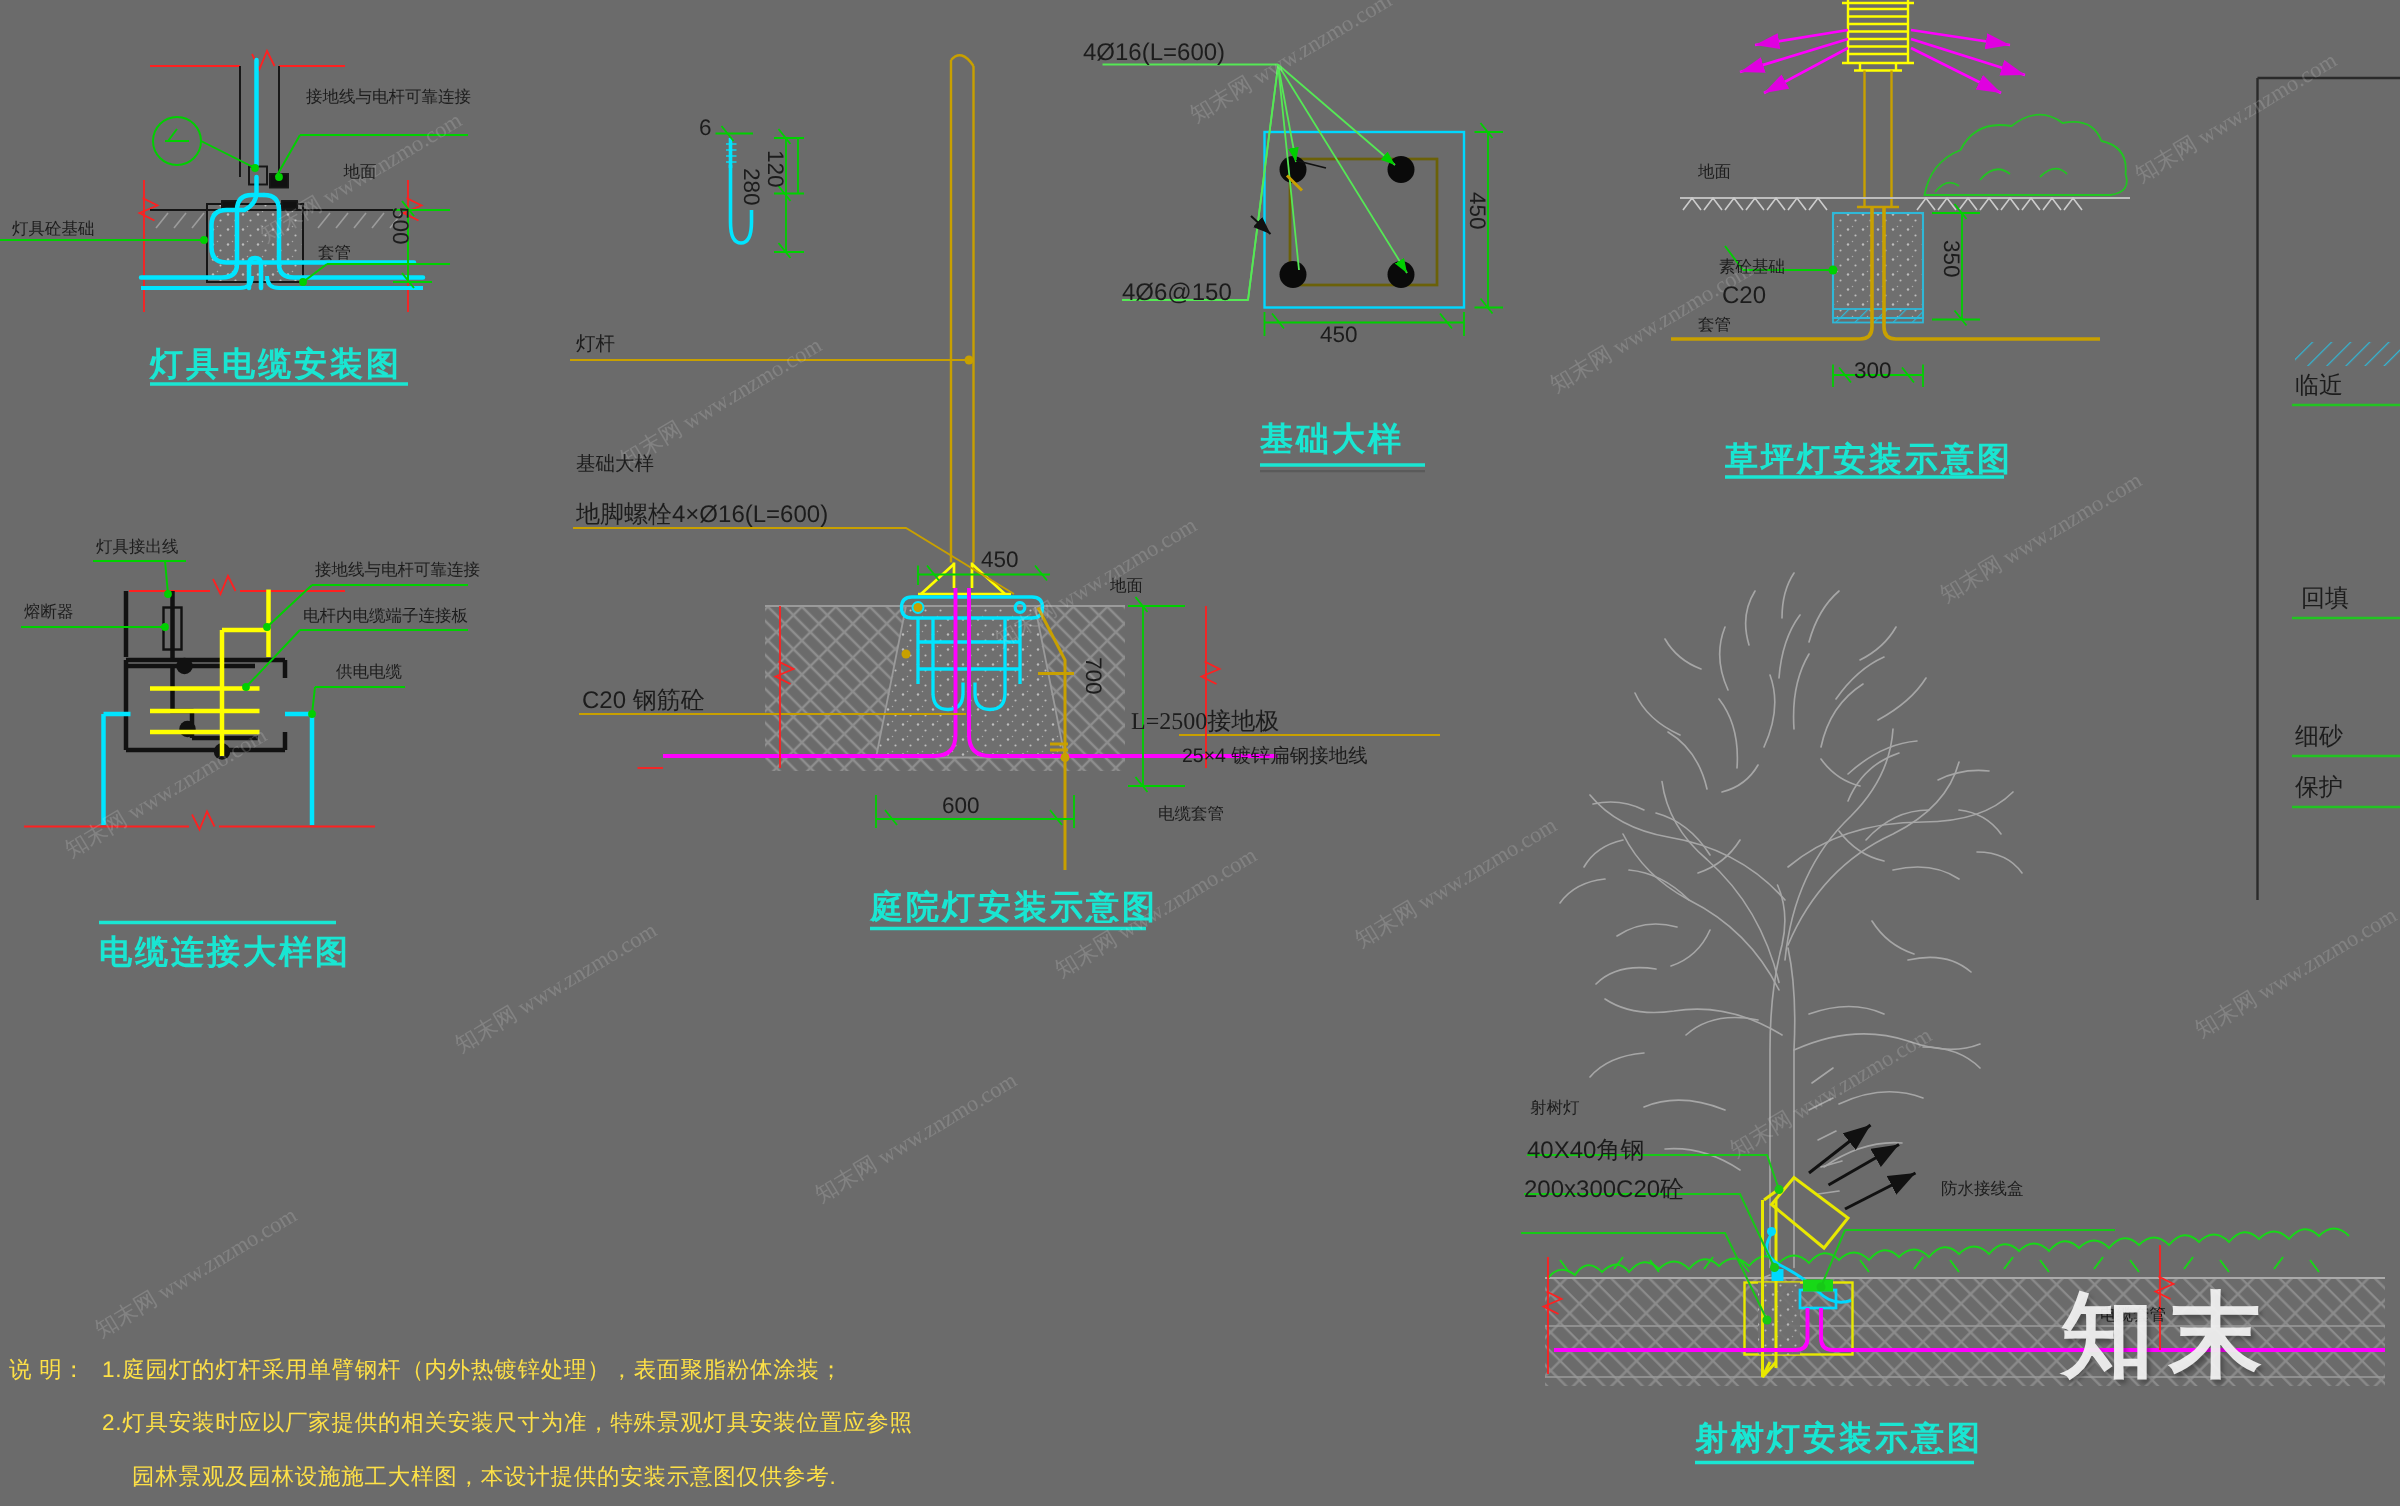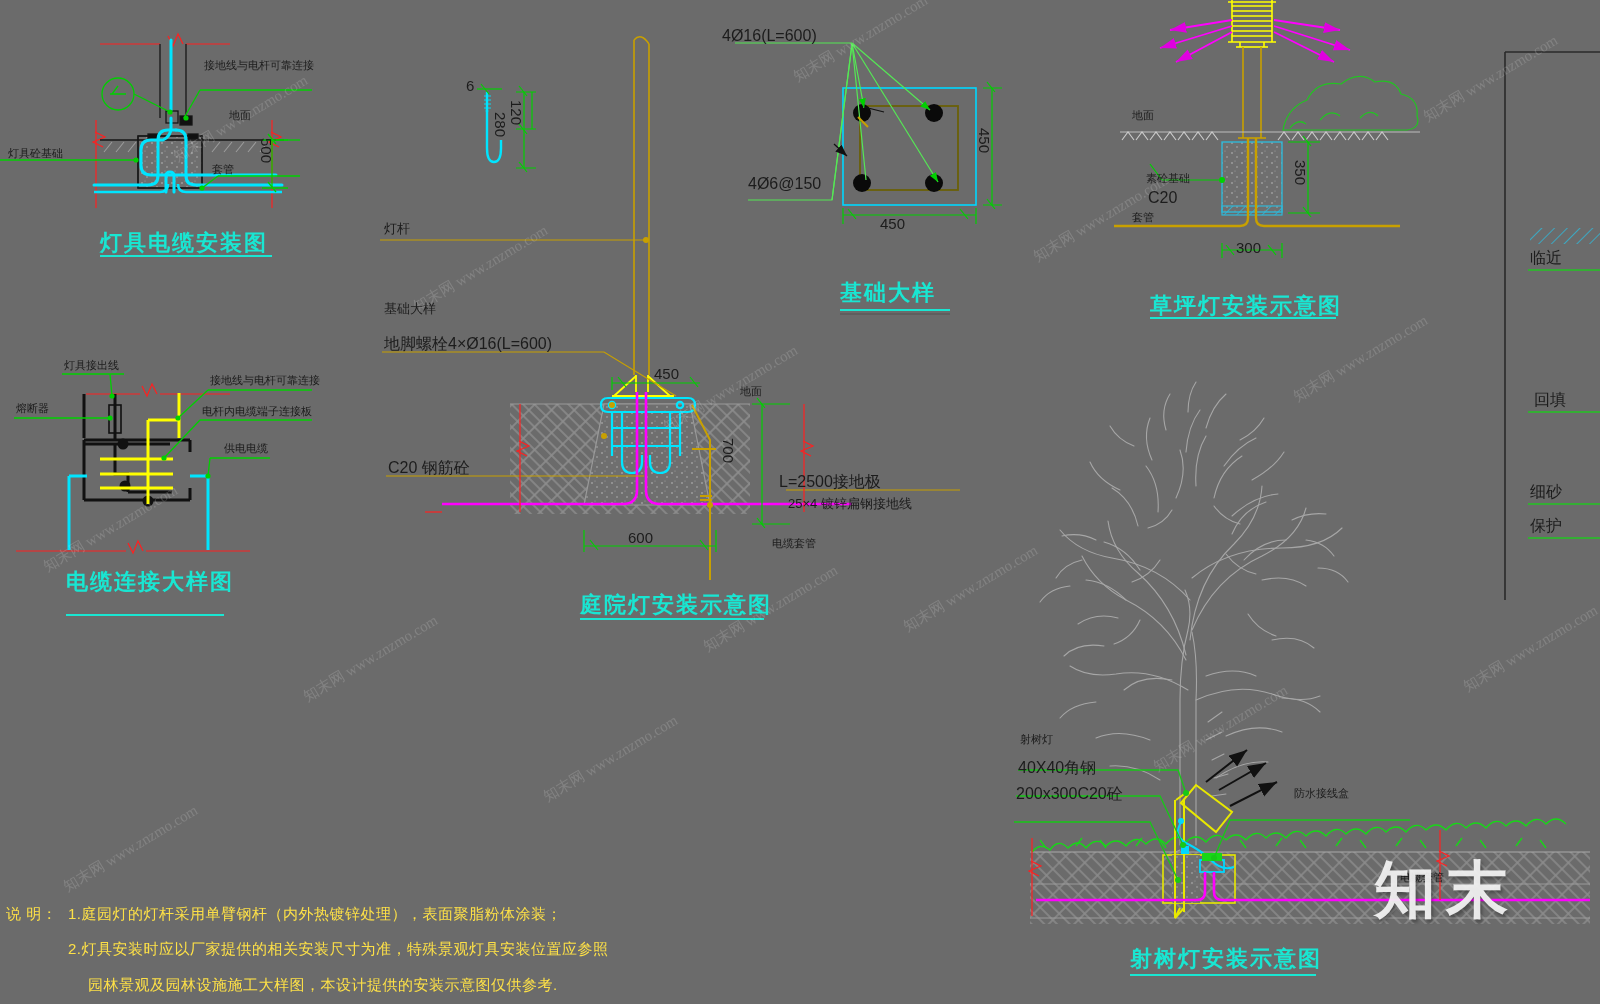--- a/index.html
+++ b/index.html
@@ -528,40 +528,40 @@
 <div class="txt lbl-s t-dark" style="left:8px;top:148px;">灯具砼基础</div>
 <div class="txt lbl-s t-dark" style="left:212px;top:164px;">套管</div>
 <div class="txt dim" style="left:274px;top:138px;transform:rotate(90deg);transform-origin:left top;">500</div>
 <div class="txt title t-cyan" style="left:100px;top:232px;">灯具电缆安装图</div>
 
 <div class="txt lbl-s t-dark" style="left:64px;top:360px;">灯具接出线</div>
 <div class="txt lbl-s t-dark" style="left:16px;top:403px;">熔断器</div>
 <div class="txt lbl-s t-dark" style="left:210px;top:375px;">接地线与电杆可靠连接</div>
 <div class="txt lbl-s t-dark" style="left:202px;top:406px;">电杆内电缆端子连接板</div>
 <div class="txt lbl-s t-dark" style="left:224px;top:443px;">供电电缆</div>
-<div class="txt title t-cyan" style="left:66px;top:571px;text-align:center;">电缆连接大样图</div>
+<div class="txt title t-cyan" style="left:66px;top:624px;text-align:center;">电缆连接大样图</div>
 
 <div class="txt dim" style="left:466px;top:78px;">6</div>
 <div class="txt dim" style="left:524px;top:100px;transform:rotate(90deg);transform-origin:left top;">120</div>
 <div class="txt dim" style="left:508px;top:112px;transform:rotate(90deg);transform-origin:left top;">280</div>
 <div class="txt lbl-m t-dark" style="left:384px;top:222px;">灯杆</div>
 <div class="txt lbl-m t-dark" style="left:384px;top:302px;">基础大样</div>
 <div class="txt lbl-l t-dark" style="left:384px;top:336px;">地脚螺栓4×Ø16(L=600)</div>
 <div class="txt lbl-l t-dark" style="left:388px;top:460px;">C20 钢筋砼</div>
 <div class="txt lbl-s t-dark" style="left:740px;top:386px;">地面</div>
-<div class="txt lbl-l t-dark" style="left:779px;top:474px;">L=2500接地极</div>
+<div class="txt lbl-l t-dark" style="left:754px;top:474px;font-family:Liberation Serif, serif;">L=2500接地极</div>
 <div class="txt lbl-m t-dark" style="left:788px;top:497px;">25×4 镀锌扁钢接地线</div>
 <div class="txt lbl-s t-dark" style="left:772px;top:538px;">电缆套管</div>
 <div class="txt dim" style="left:654px;top:366px;">450</div>
 <div class="txt dim" style="left:736px;top:438px;transform:rotate(90deg);transform-origin:left top;">700</div>
 <div class="txt dim" style="left:628px;top:530px;">600</div>
 <div class="txt title t-cyan" style="left:580px;top:594px;">庭院灯安装示意图</div>
 
 <div class="txt lbl-l t-dark" style="left:722px;top:28px;">4Ø16(L=600)</div>
-<div class="txt lbl-l t-dark" style="left:748px;top:176px;">4Ø6@150</div>
+<div class="txt lbl-l t-dark" style="left:748px;top:188px;">4Ø6@150</div>
 <div class="txt dim" style="left:880px;top:216px;">450</div>
 <div class="txt dim" style="left:992px;top:128px;transform:rotate(90deg);transform-origin:left top;">450</div>
 <div class="txt title t-cyan" style="left:840px;top:282px;">基础大样</div>
 
 <div class="txt lbl-s t-dark" style="left:1132px;top:110px;">地面</div>
 <div class="txt lbl-s t-dark" style="left:1146px;top:173px;text-align:center;">素砼基础</div>
 <div class="txt lbl-l t-dark" style="left:1148px;top:190px;">C20</div>
 <div class="txt lbl-s t-dark" style="left:1132px;top:212px;">套管</div>
 <div class="txt dim" style="left:1308px;top:160px;transform:rotate(90deg);transform-origin:left top;">350</div>
 <div class="txt dim" style="left:1236px;top:240px;">300</div>

